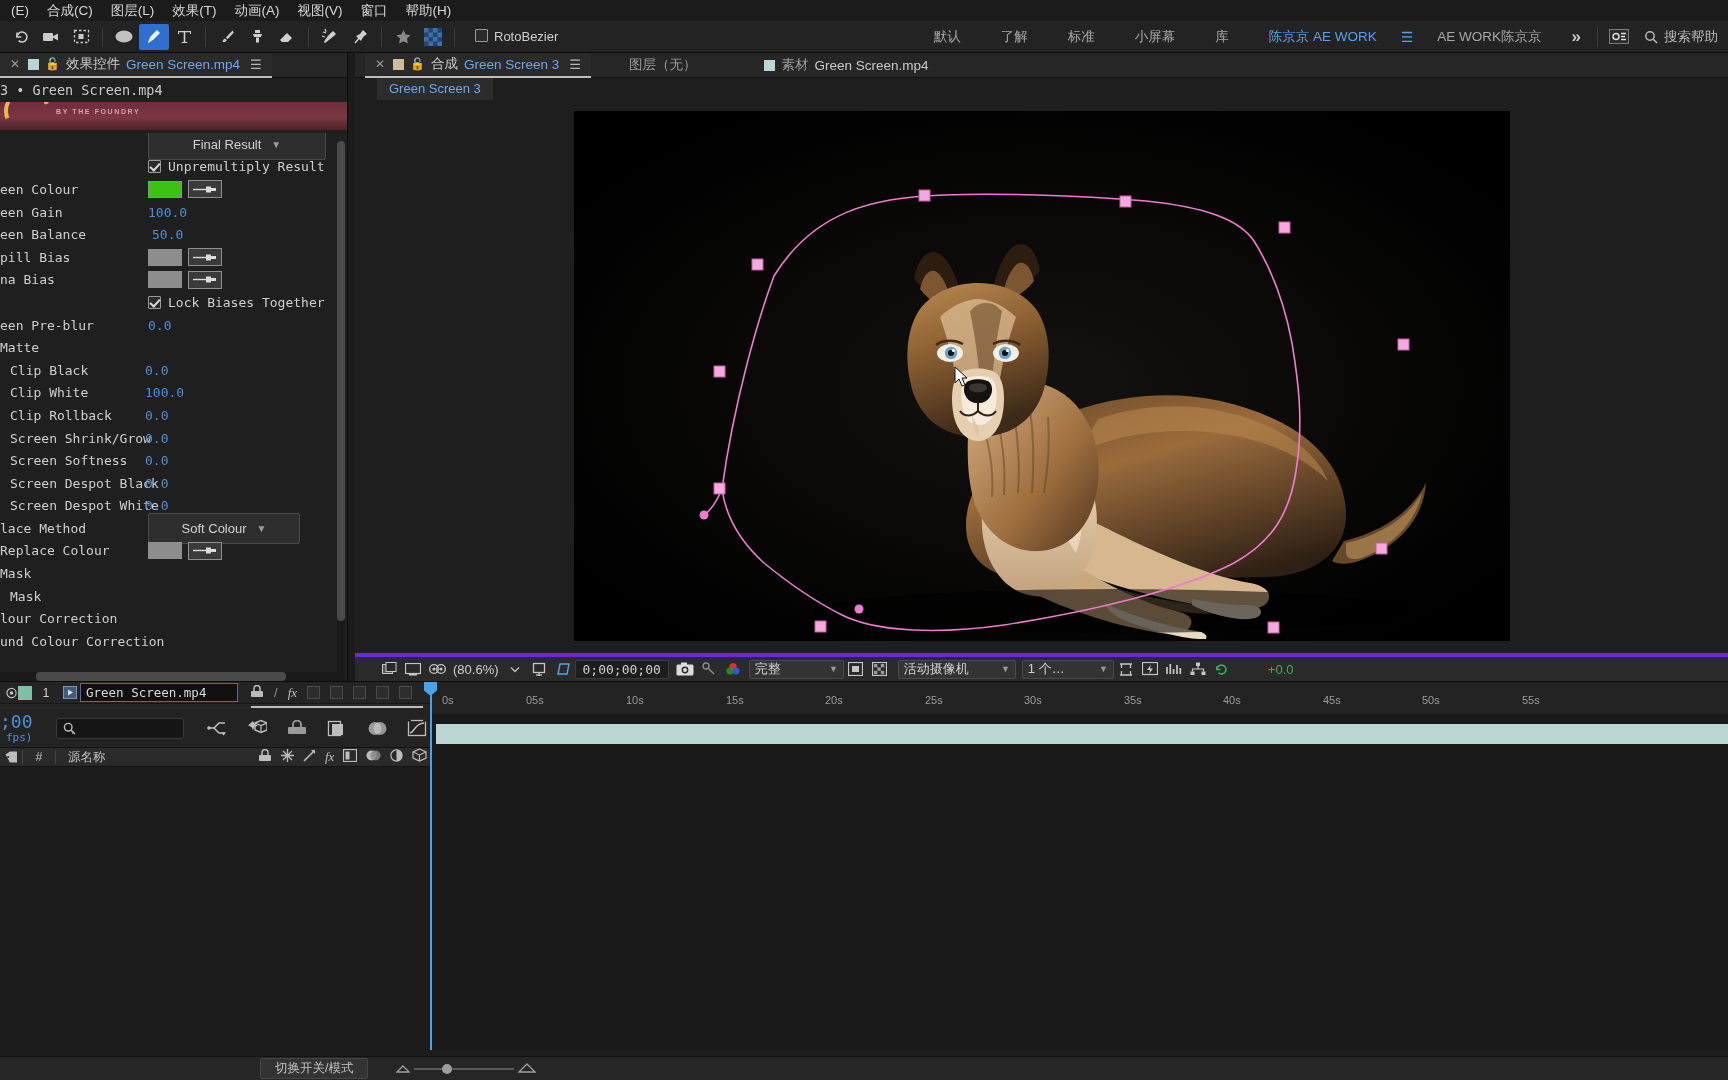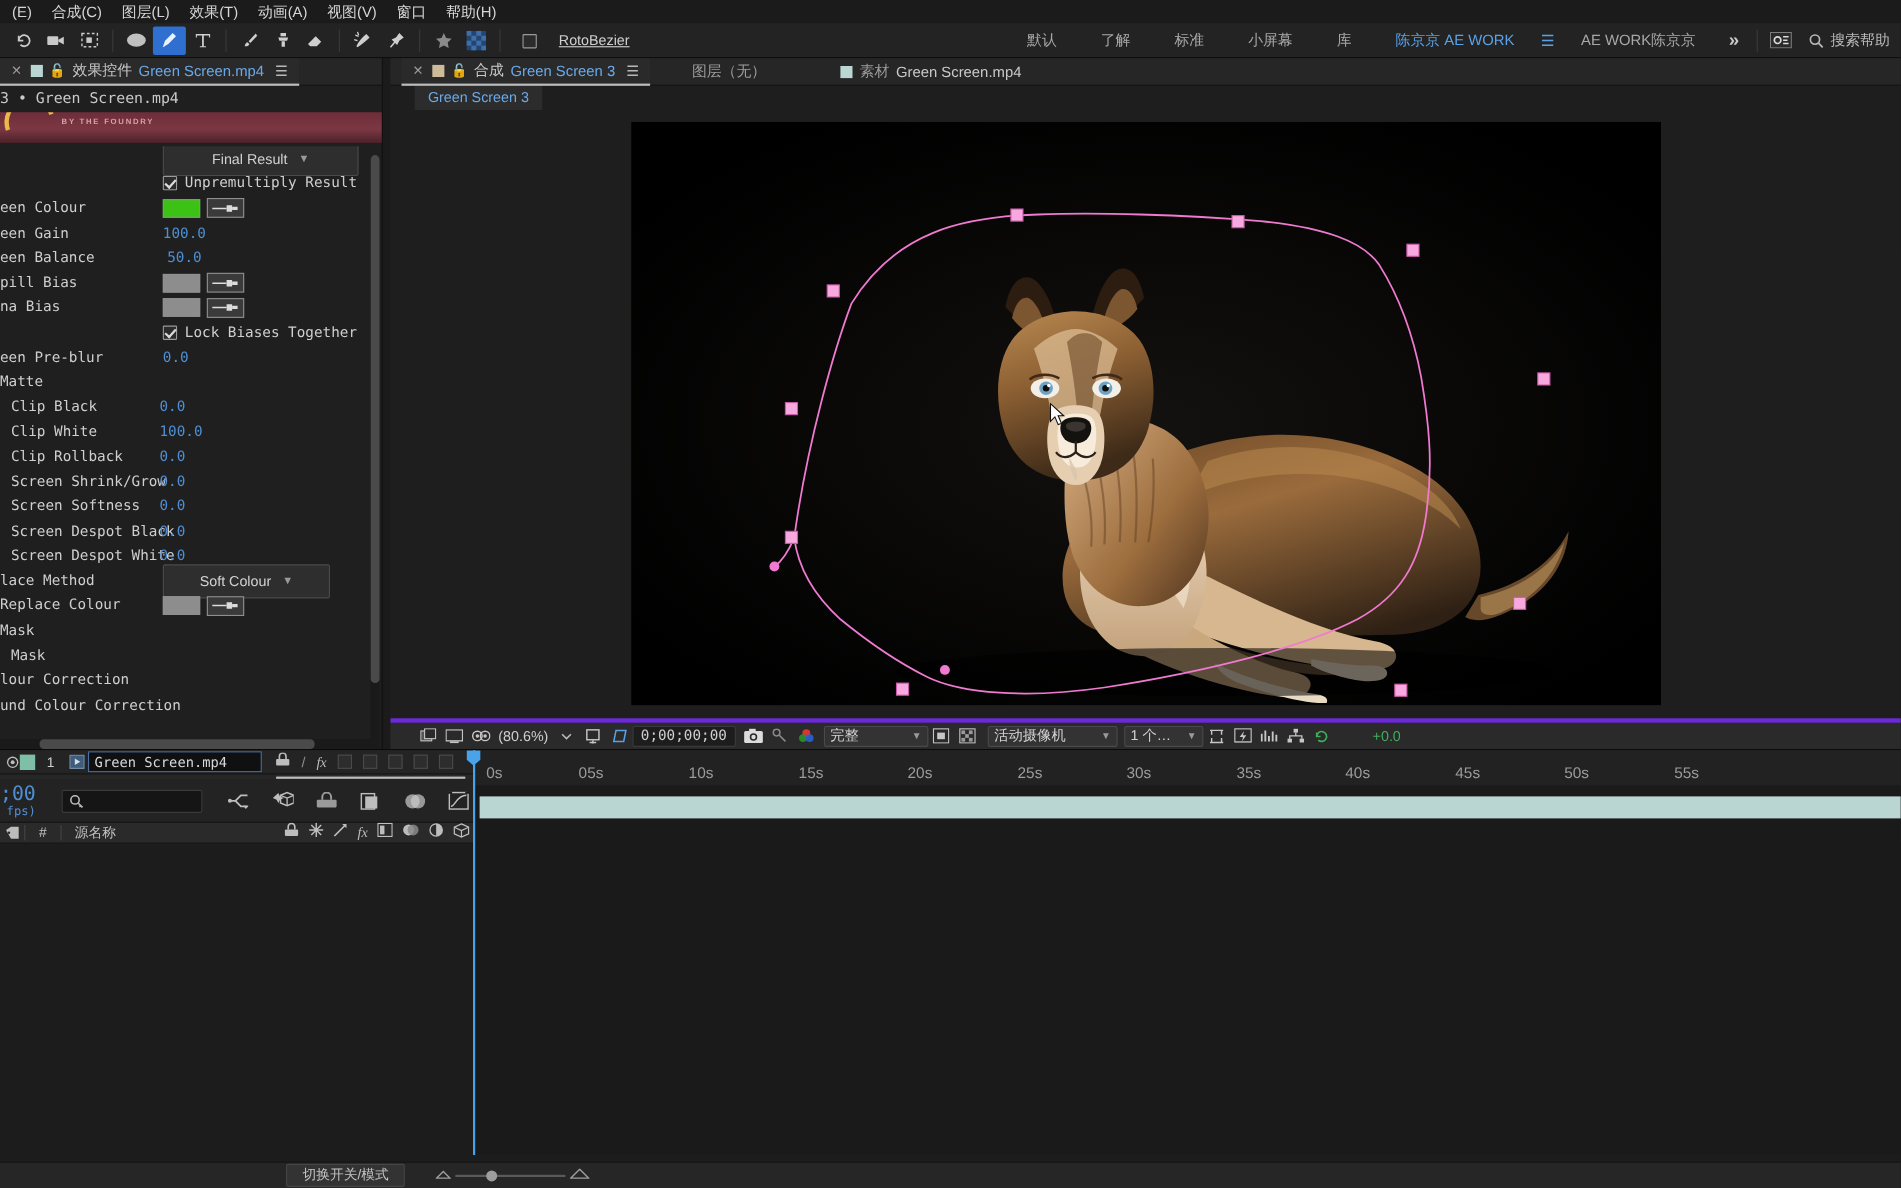--- a/index.html
+++ b/index.html
@@ -30,22 +30,22 @@
     display: flex; align-items: center;
   }
   .tool {
     width: 30px; height: 26px; display: flex; align-items: center; justify-content: center;
     color: #cfcfcf; position: relative; cursor: default;
   }
   .tool.active { background: #2f6fd0; border-radius: 2px; }
   .tool svg { display: block; }
   .tsep { width: 1px; height: 20px; background: #3a3a3a; margin: 0 6px; }
   .toolbar-check {
-    display: flex; align-items: flex-end; gap: 20px; margin-left: 14px;
-    font-size: 13px; color: #cfcfcf; text-decoration: underline;
+    display: flex; align-items: flex-start; gap: 6px; margin-left: 14px;
+    font-size: 13px; color: #cfcfcf;
   }
   .chkbox {
     width: 13px; height: 13px; border: 1px solid #9a9a9a; background: #2b2b2b;
     display: inline-block; position: relative; border-radius: 1px;
   }
   .chkbox.checked::after {
     content: ""; position: absolute; left: 3px; top: 0px; width: 4px; height: 8px;
     border: solid #dcdcdc; border-width: 0 2px 2px 0; transform: rotate(42deg);
   }
   .ws-item { font-size: 13.5px; color: #a8a8a8; padding: 0 20px; white-space: nowrap; cursor: default; }
@@ -182,21 +182,21 @@
   }
   .col-txt { font-size: 12.5px; color: #c2c2c2; }
   #tl-rows { position: absolute; left: 0; top: 0; width: 430px; }
   .tl-row { height: 22px; display: flex; align-items: center; background: #242424; border-bottom: 1px solid #161616; }
   .layer-name-box {
     background: #101010; border: 1px solid #4a6fa5; color: #d8d8d8; font-size: 12.5px;
     font-family: "DejaVu Sans Mono", monospace; padding: 1px 5px; width: 158px;
   }
   
   #ruler { position: absolute; left: 430px; right: 0; top: 0; height: 32px; background: #222; }
-  .tick { position: absolute; top: 12px; font-size: 14px; color: #9c9c9c; font-family: "Liberation Sans", sans-serif; }
+  .tick { position: absolute; top: 12px; font-size: 11px; color: #9c9c9c; font-family: "Liberation Sans", sans-serif; }
   #graph-area { position: absolute; left: 430px; right: 0; top: 32px; bottom: 30px; background: #1a1a1a; }
   #layer-bar { position: absolute; left: 6px; top: 10px; right: 0px; height: 20px; background: #b9d6d2; }
   #playhead { position: absolute; left: 430px; top: 0; width: 2px; bottom: 30px; background: #4aa3e8; z-index: 5; }
   #playhead-knob {
     position: absolute; left: 424px; top: 0; width: 13px; height: 14px; background: #4aa3e8;
     clip-path: polygon(0 0, 100% 0, 100% 60%, 50% 100%, 0 60%); z-index: 6;
   }
   #tl-bottom {
     position: absolute; left: 0; right: 0; bottom: 0; height: 24px; background: #262626;
     display: flex; align-items: center; border-top: 1px solid #131313;
@@ -792,21 +792,21 @@
               <rect x="5.4" y="5.4" width="3.4" height="3.4"></rect>
               <rect x="2" y="8.8" width="3.4" height="3.4"></rect>
               <rect x="8.8" y="8.8" width="3.4" height="3.4"></rect>
             </g>
           </svg>
       </div>
       <div class="vb-sel" style="width:118px;margin-left:6px">
         <span style="flex:1">活动摄像机</span>
         <span style="color:#9a9a9a;font-size:9px">▼</span>
       </div>
-      <div class="vb-sel" style="width:72px;margin-left:6px">
+      <div class="vb-sel" style="width:92px;margin-left:6px">
         <span style="flex:1">1 个…</span>
         <span style="color:#9a9a9a;font-size:9px">▼</span>
       </div>
       <div class="vb-btn">
         <svg width="16" height="15" viewBox="0 0 16 15">
             <path d="M2 2h12M3.5 2v4M12.5 2v4M2 13h12M3.5 13v-4M12.5 13v-4" stroke="#c6c6c6" stroke-width="1.3"></path>
           </svg>
       </div>
       <div class="vb-btn">
         <svg width="16" height="15" viewBox="0 0 16 15">

